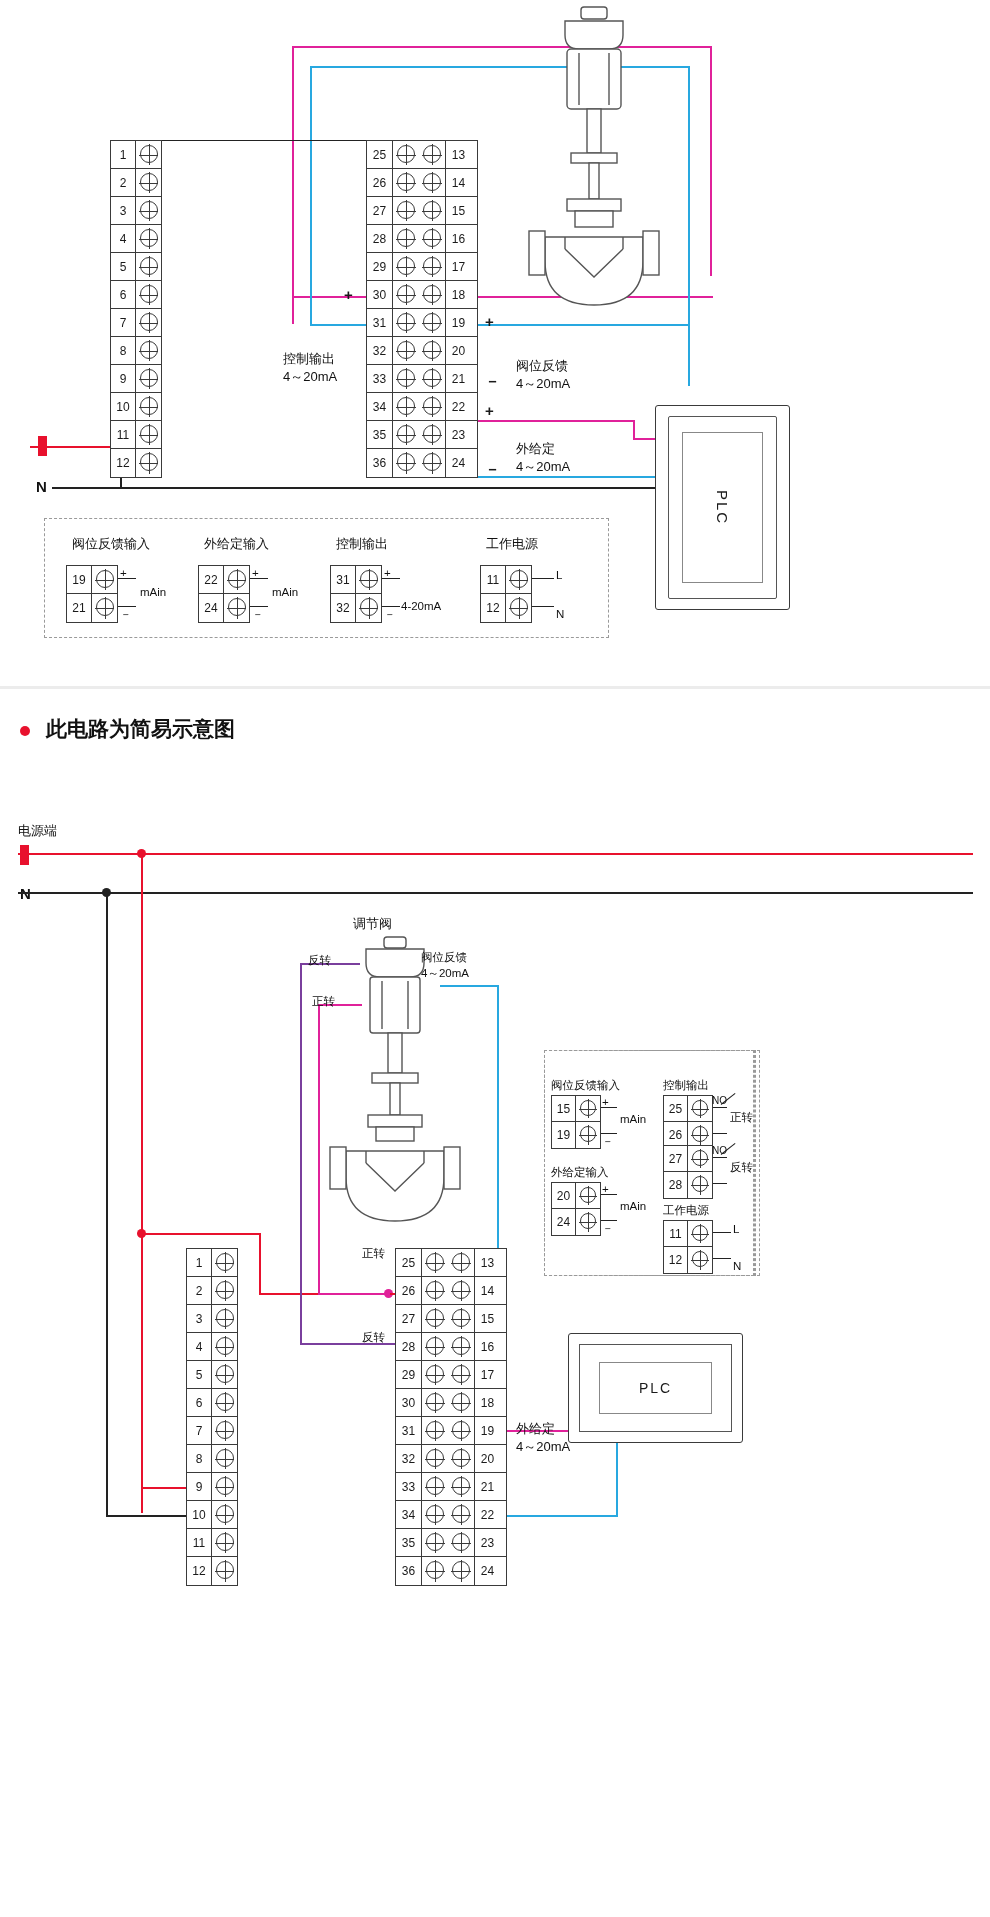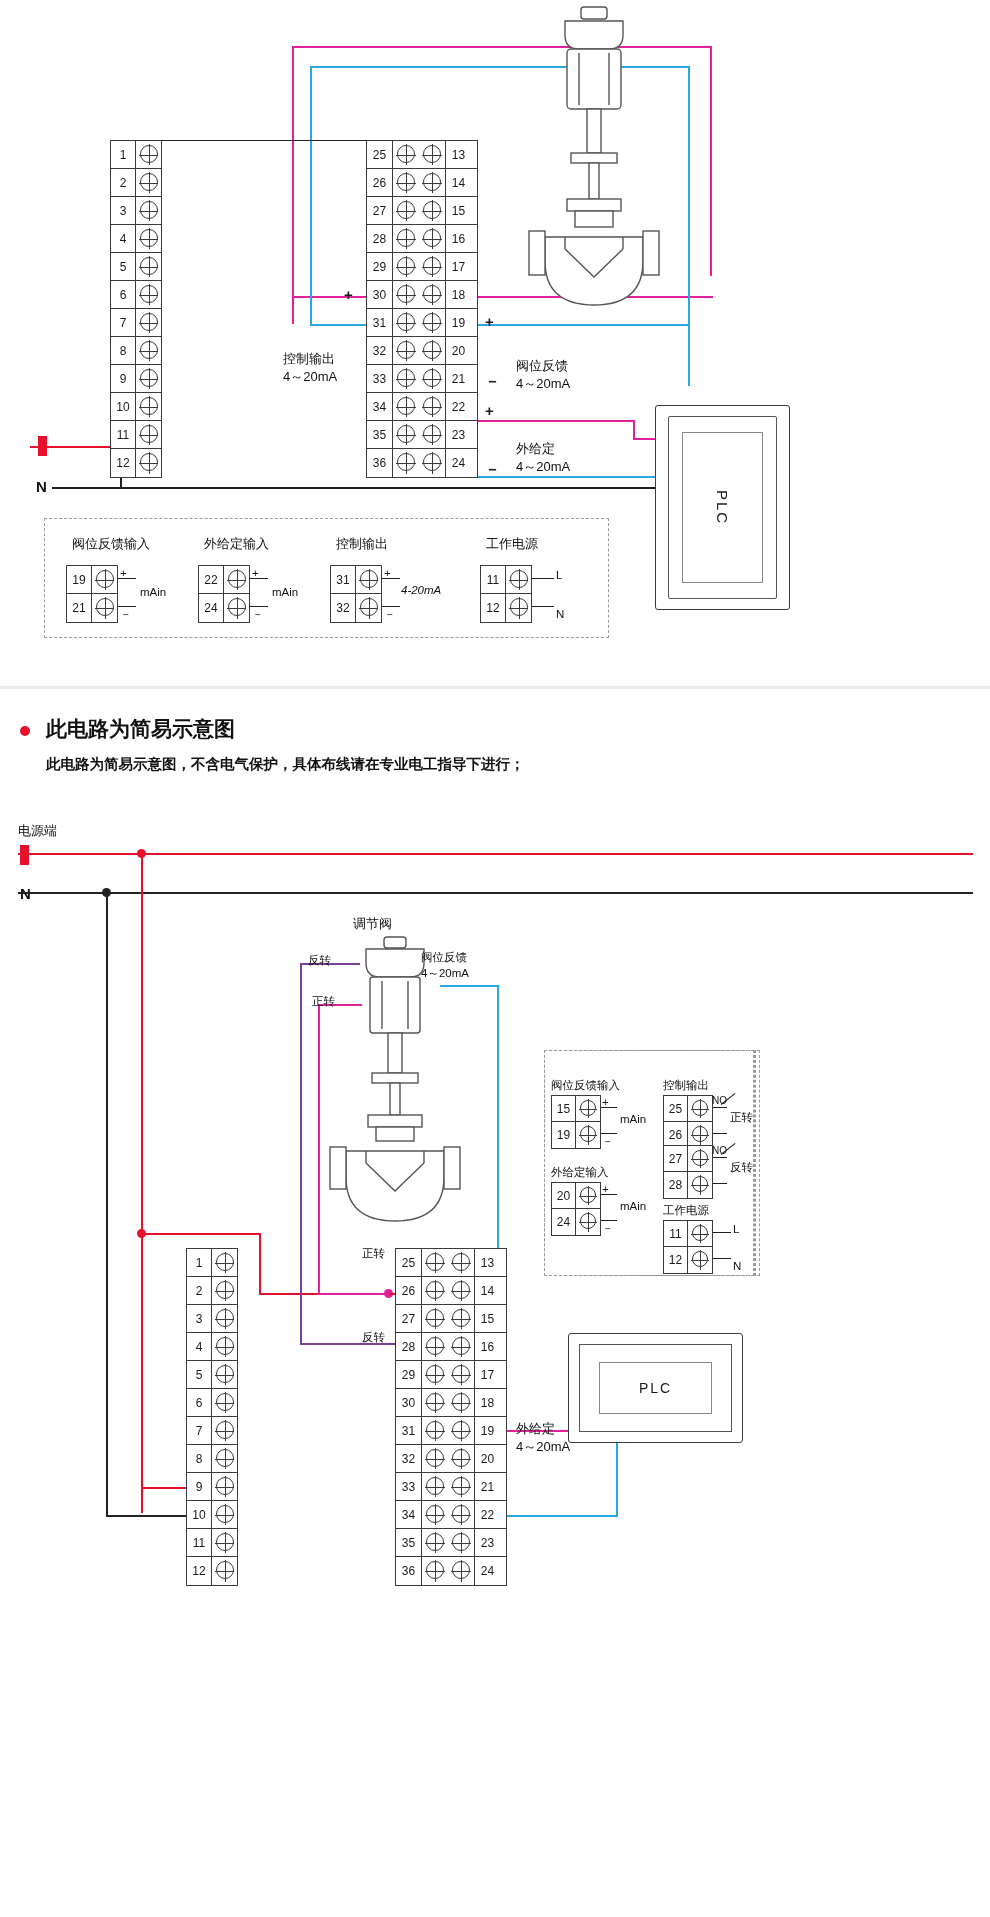--- a/index.html
+++ b/index.html
@@ -411,21 +411,21 @@
         <div class="tnum">32</div>
         <div class="screw">
           <div class="ring"></div>
         </div>
       </div>
   </div>
   <div class="ln blk thin" style="left:382px; top:578px; width:18px;"></div>
   <div class="ln blk thin" style="left:382px; top:606px; width:18px;"></div>
   <div class="lbl sm" style="left:384px; top:566px;">+</div>
   <div class="lbl sm" style="left:384px; top:607px;">－</div>
-  <div class="lbl sm" style="left:401px; top:583px;font-style:italic;">4-20mA</div>
+  <div class="lbl sm" style="left:401px; top:599px;">4-20mA</div>
 
   <div class="lbl" style="left:486px; top:535px;">工作电源</div>
   <div class="tblock" style="left:480px; top:565px; width:52px;">
     <div class="trow">
         <div class="tnum">11</div>
         <div class="screw">
           <div class="ring"></div>
         </div>
       </div>
     <div class="trow">
@@ -437,21 +437,20 @@
   </div>
   <div class="ln blk thin" style="left:532px; top:578px; width:22px;"></div>
   <div class="ln blk thin" style="left:532px; top:606px; width:22px;"></div>
   <div class="lbl sm" style="left:556px; top:568px;">L</div>
   <div class="lbl sm" style="left:556px; top:607px;">N</div>
 
   <div class="sep" style="top:686px;"></div>
 
   <div class="bullet" style="left:20px; top:726px;"></div>
   <div class="lbl b" style="left:46px; top:715px; font-size:21px;">此电路为简易示意图</div>
-  <div class="lbl b" style="left:46px; top:755px; font-size:14.5px;">此电路为简易示意图，不含电气保护，具体布线请在专业电工指导下进行；</div>
 
   <div class="lbl" style="left:18px; top:822px; font-size:13px;">电源端</div>
   <div class="lbl b red" style="left:20px; top:845px; font-size:15px;">L</div>
   <div class="lbl b" style="left:20px; top:884px; font-size:15px;">N</div>
 
   <div class="ln h red" style="left:18px; top:853px; width:955px;"></div>
 
   <div class="ln h blk" style="left:18px; top:892px; width:955px;"></div>
 
   <div class="dot red" style="left:137px; top:849px;"></div>

